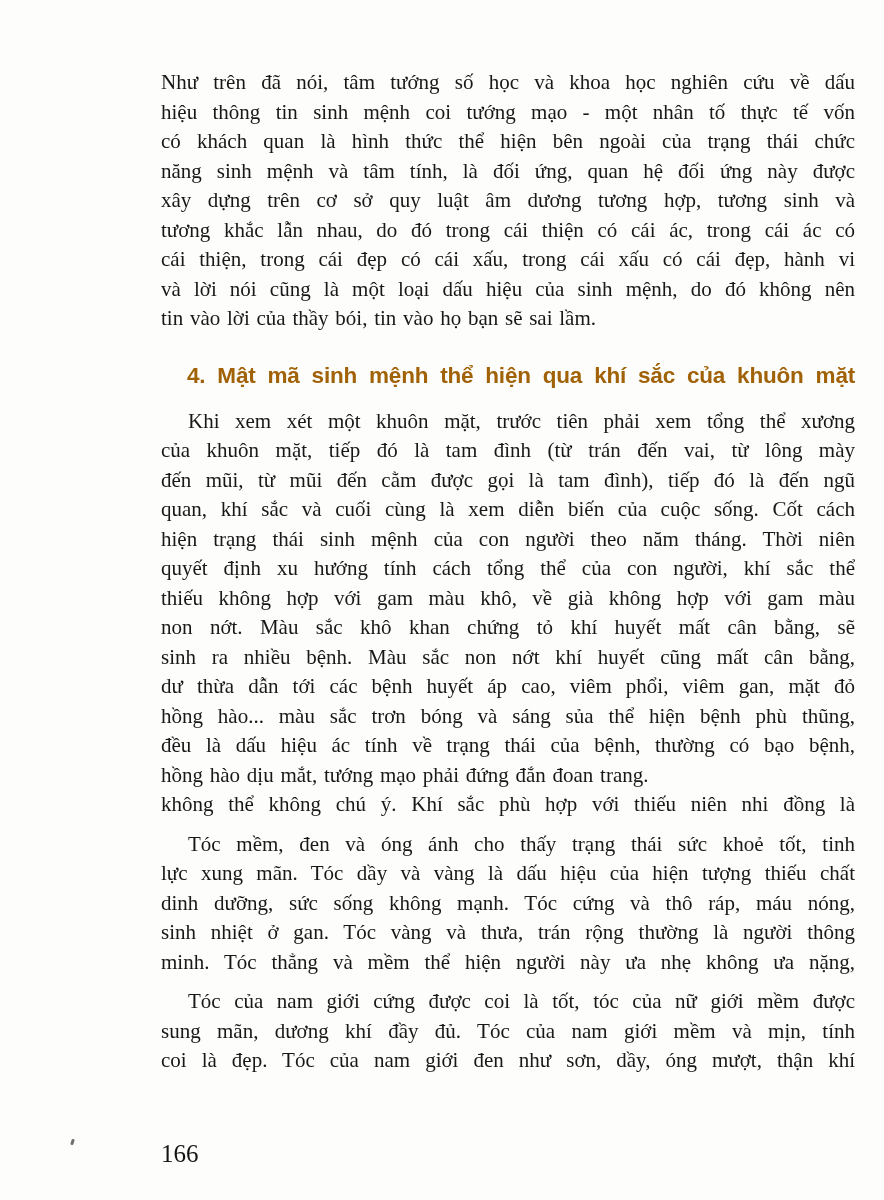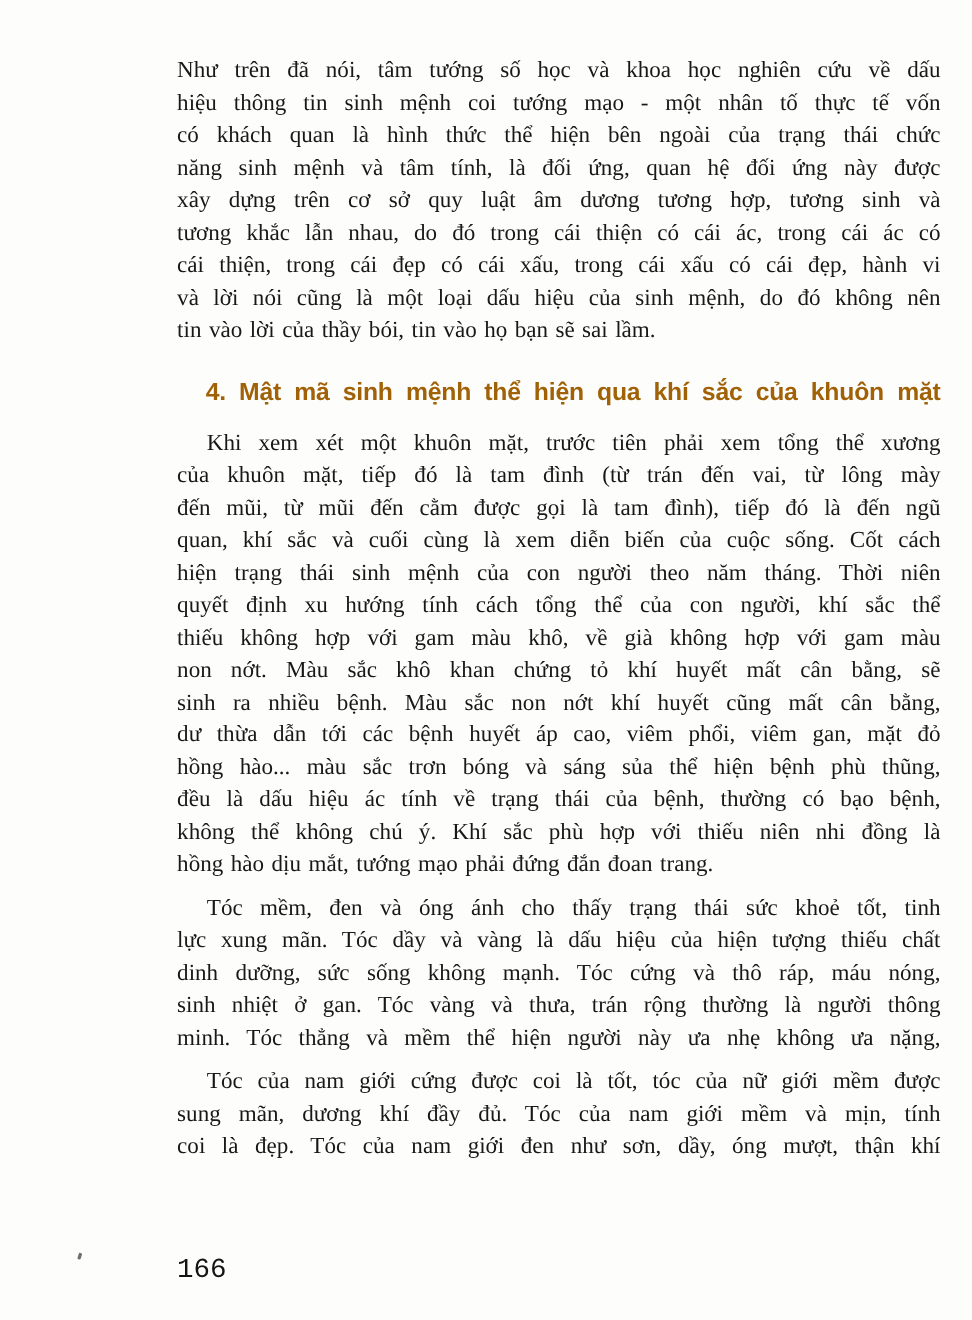--- a/index.html
+++ b/index.html
@@ -13,21 +13,21 @@
   }
   .scan-page {
     position: absolute;
     inset: 0;
     background: #fdfdfc;
     color: #181818;
   }
   .text-column {
     position: absolute;
     left: 161px;
-    top: 49px;
+    top: 68px;
     width: 694px;
   }
   .para {
     margin: 0 0 10px 0;
   }
   .para .line {
     font-size: 21px;
     line-height: 29.5px;
     word-spacing: 1.5px;
     text-align: justify;
@@ -51,21 +51,21 @@
     letter-spacing: -0.2px;
     text-indent: 26px;
     text-align: justify;
     text-align-last: justify;
     color: #a16207;
   }
   .page-number {
     position: absolute;
     left: 161px;
     top: 1140px;
-    font-family: Liberation Mono, monospace;
+    font-family: Liberation Serif, serif;
     font-size: 25px;
     font-weight: 500;
     color: #141414;
   }
   .ink-speck {
     position: absolute;
     left: 71px;
     top: 1139px;
     width: 3px;
     height: 6px;
@@ -101,22 +101,22 @@
         <div class="line">đến mũi, từ mũi đến cằm được gọi là tam đình), tiếp đó là đến ngũ</div>
         <div class="line">quan, khí sắc và cuối cùng là xem diễn biến của cuộc sống. Cốt cách</div>
         <div class="line">hiện trạng thái sinh mệnh của con người theo năm tháng. Thời niên</div>
         <div class="line">quyết định xu hướng tính cách tổng thể của con người, khí sắc thể</div>
         <div class="line">thiếu không hợp với gam màu khô, về già không hợp với gam màu</div>
         <div class="line">non nớt. Màu sắc khô khan chứng tỏ khí huyết mất cân bằng, sẽ</div>
         <div class="line">sinh ra nhiều bệnh. Màu sắc non nớt khí huyết cũng mất cân bằng,</div>
         <div class="line">dư thừa dẫn tới các bệnh huyết áp cao, viêm phổi, viêm gan, mặt đỏ</div>
         <div class="line">hồng hào... màu sắc trơn bóng và sáng sủa thể hiện bệnh phù thũng,</div>
         <div class="line">đều là dấu hiệu ác tính về trạng thái của bệnh, thường có bạo bệnh,</div>
+        <div class="line last">hồng hào dịu mắt, tướng mạo phải đứng đắn đoan trang.</div>
         <div class="line">không thể không chú ý. Khí sắc phù hợp với thiếu niên nhi đồng là</div>
-        <div class="line last">hồng hào dịu mắt, tướng mạo phải đứng đắn đoan trang.</div>
       </div>
       <div class="para indent">
         <div class="line">Tóc mềm, đen và óng ánh cho thấy trạng thái sức khoẻ tốt, tinh</div>
         <div class="line">lực xung mãn. Tóc dầy và vàng là dấu hiệu của hiện tượng thiếu chất</div>
         <div class="line">dinh dưỡng, sức sống không mạnh. Tóc cứng và thô ráp, máu nóng,</div>
         <div class="line">sinh nhiệt ở gan. Tóc vàng và thưa, trán rộng thường là người thông</div>
         <div class="line">minh. Tóc thẳng và mềm thể hiện người này ưa nhẹ không ưa nặng,</div>
       </div>
       <div class="para indent">
         <div class="line">Tóc của nam giới cứng được coi là tốt, tóc của nữ giới mềm được</div>

